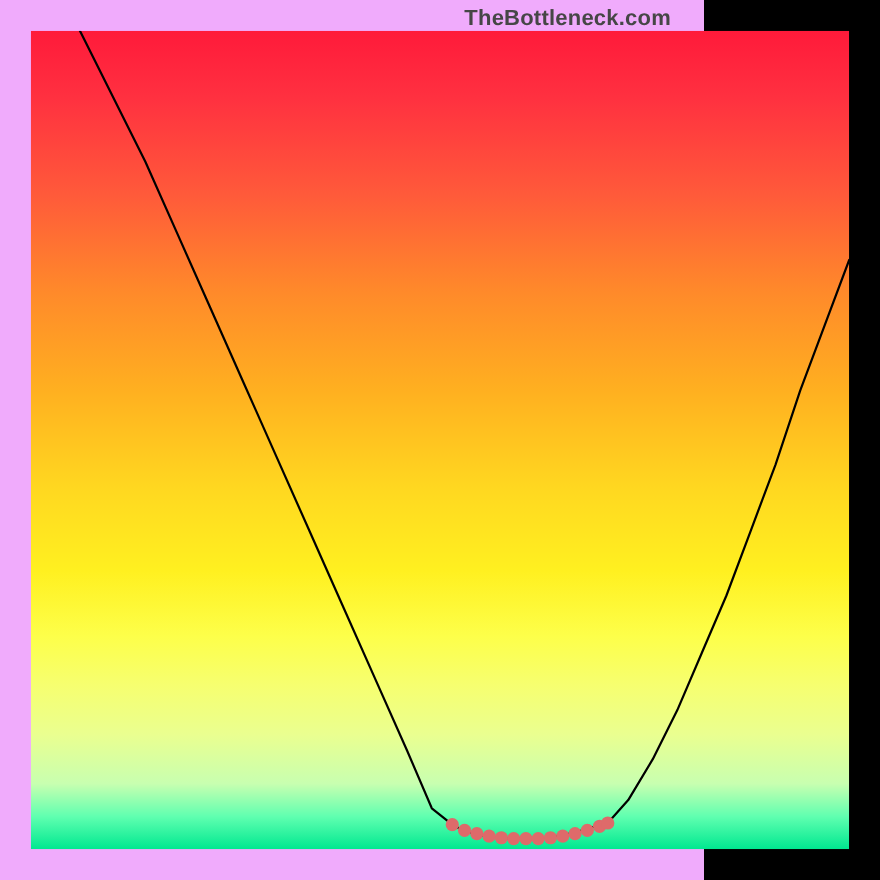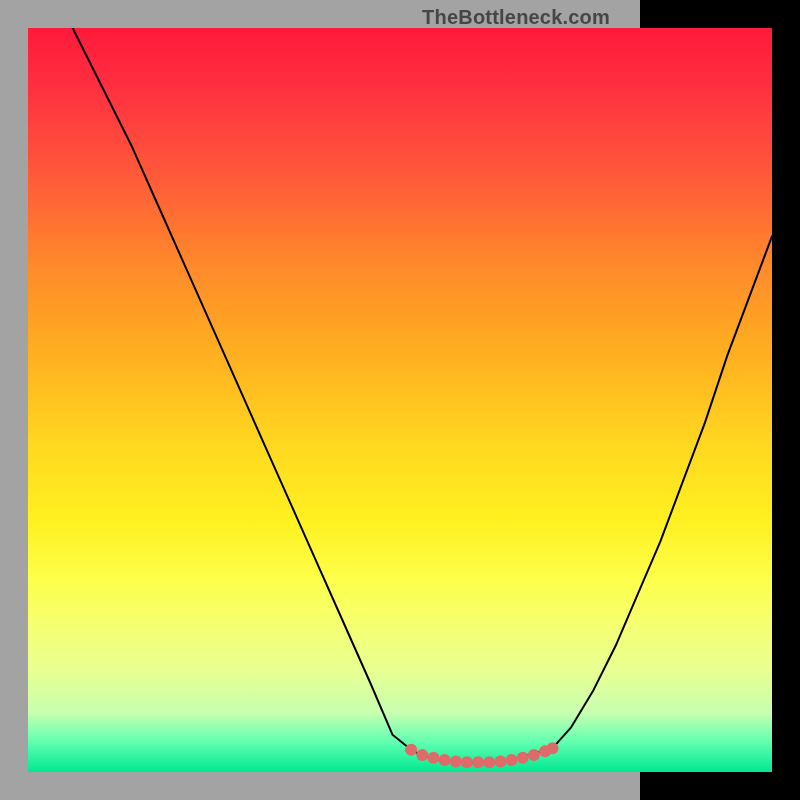--- a/index.html
+++ b/index.html
@@ -7,21 +7,21 @@
     width: 800px;
     height: 800px;
     background: #000;
     overflow: hidden;
     font-family: Arial, sans-serif;
   }
   .frame {
     position: relative;
     width: 640px;
     height: 800px;
-    background: #a3a3a3;
+    background: #f0abfc;
   }
   .plot-area {
     position: absolute;
     left: 28px;
     top: 28px;
     width: 744px;
     height: 744px;
     overflow: hidden;
   }
   .gradient-bg {

